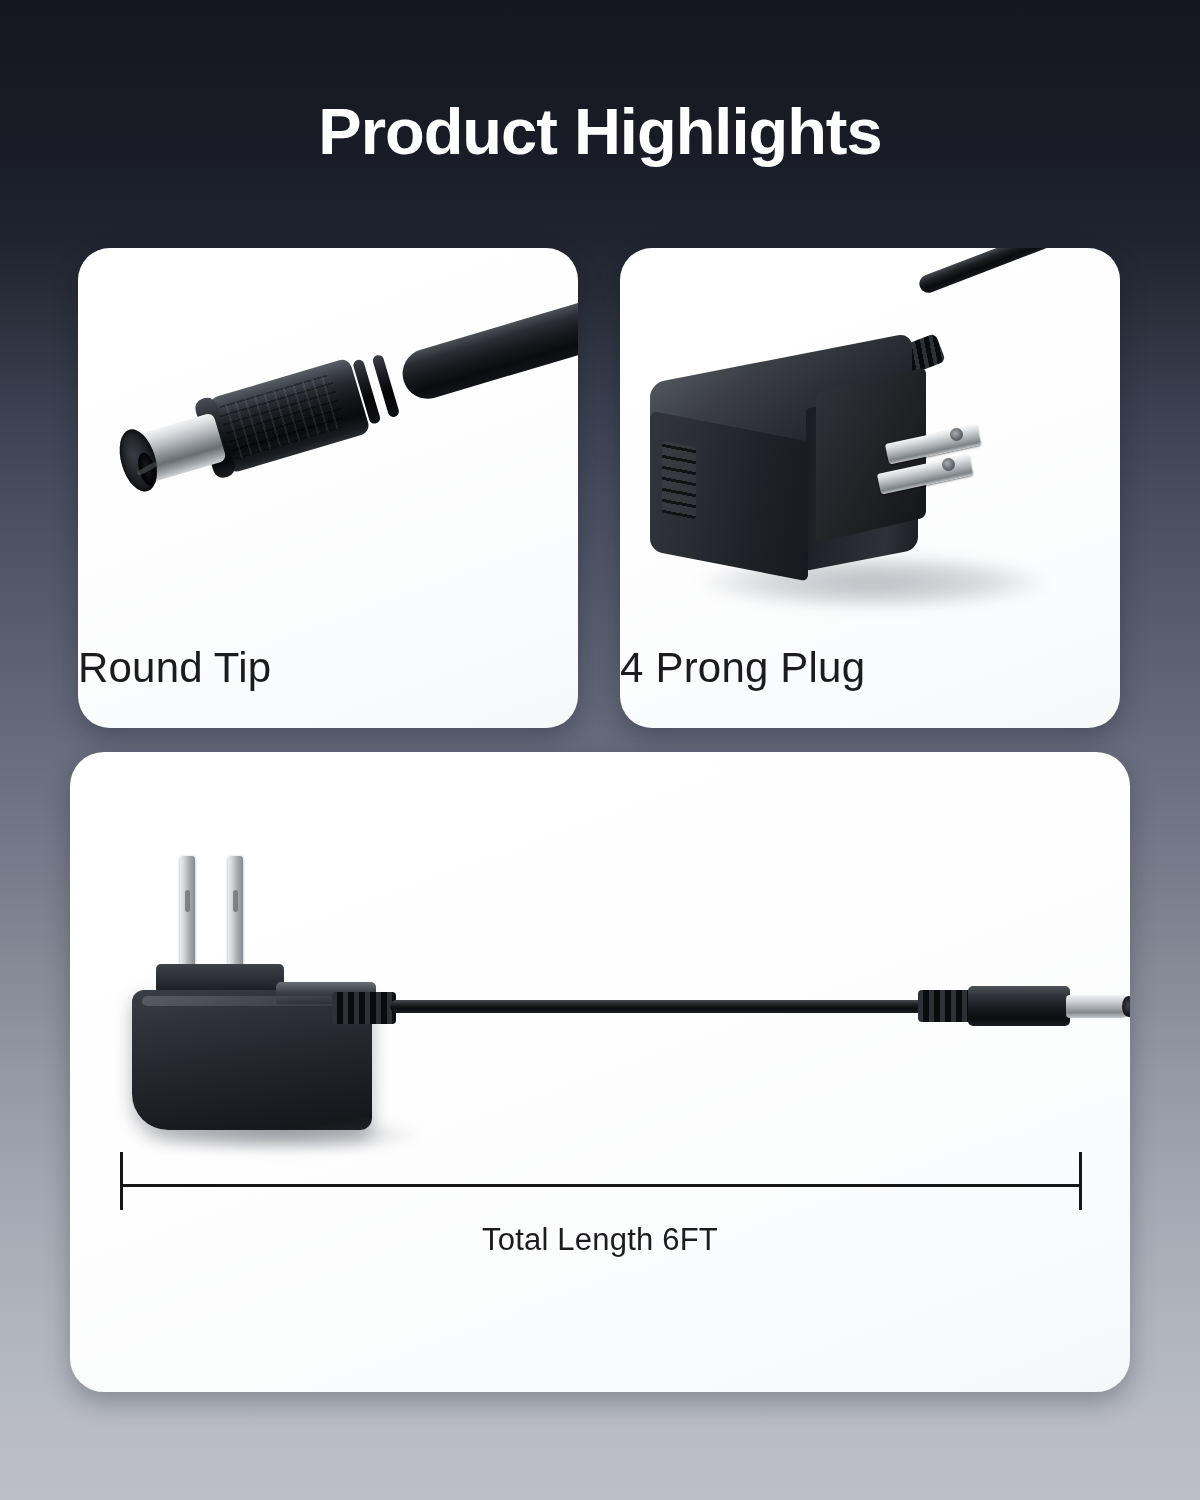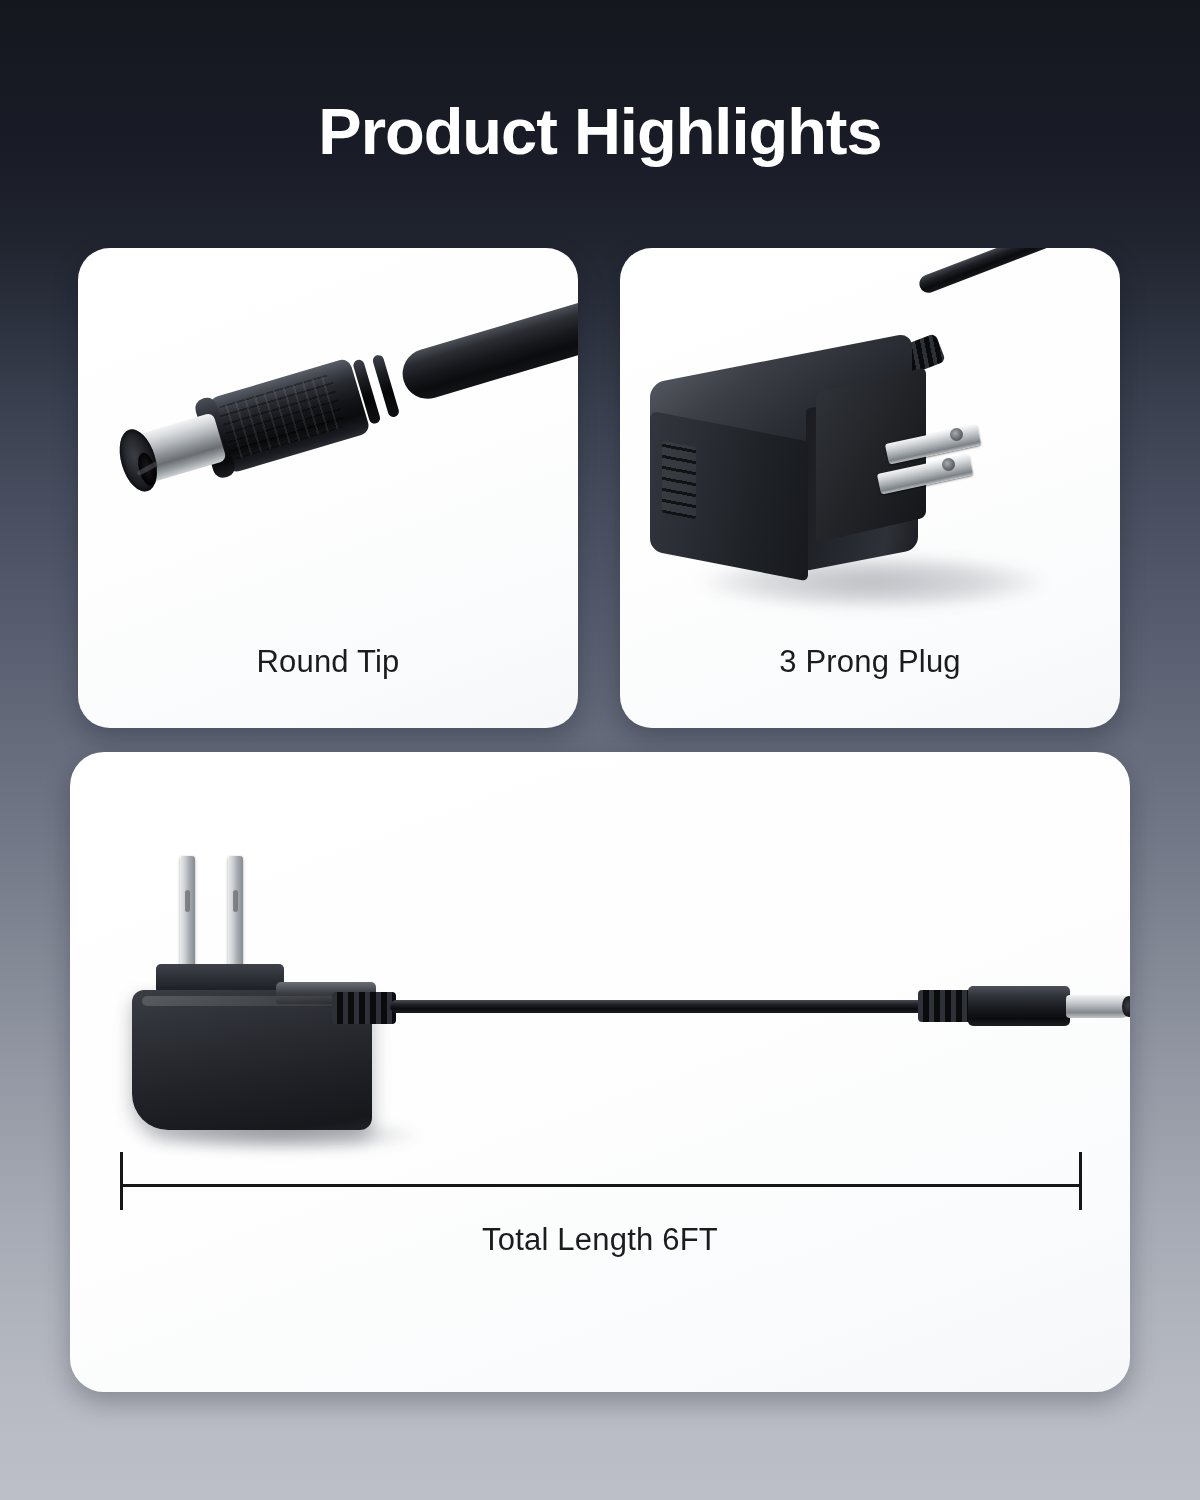--- a/index.html
+++ b/index.html
@@ -53,23 +53,23 @@
     box-shadow:0 10px 26px rgba(10,14,26,0.28);
     overflow:hidden;
   }
   #card-round-tip  { left:78px;  top:248px; width:500px; height:480px; }
   #card-prong-plug { left:620px; top:248px; width:500px; height:480px; }
   #card-full       { left:70px;  top:752px; width:1060px; height:640px; border-radius:34px; }
 
   .card-caption {
     position:absolute;
     left:0; width:100%;
-    text-align:center;
+    text-align:left;
     color:#1c1c1e;
-    font-size:31px;
+    font-size:42px;
     font-weight:400;
     letter-spacing:0.2px;
   }
   #caption-round-tip  { top:396px; }
   #caption-prong-plug { top:396px; }
   #caption-full {
     position:absolute;
     left:0; width:100%;
     top:470px;
     text-align:center;
@@ -437,21 +437,21 @@
       <div id="plug-front"></div>
       <div id="plug-vents"></div>
       <div id="plug-base"></div>
 
       <div class="prong-h" id="prong-h-1"></div>
       <div class="prong-h" id="prong-h-2"></div>
       <div class="prong-hole" id="prong-hole-1"></div>
       <div class="prong-hole" id="prong-hole-2"></div>
 
     </div>
-    <div class="card-caption" id="caption-prong-plug">3 Prong Plug</div>
+    <div class="card-caption" id="caption-prong-plug">4 Prong Plug</div>
   </div>
 
   <div class="card" id="card-full">
     <div class="photo">
 
       <div class="floor-shadow" id="full-shadow"></div>
 
       <div class="full-prong" id="full-prong-1"></div>
       <div class="full-prong" id="full-prong-2"></div>
       <div class="full-prong-slot" id="full-prong-slot-1"></div>

